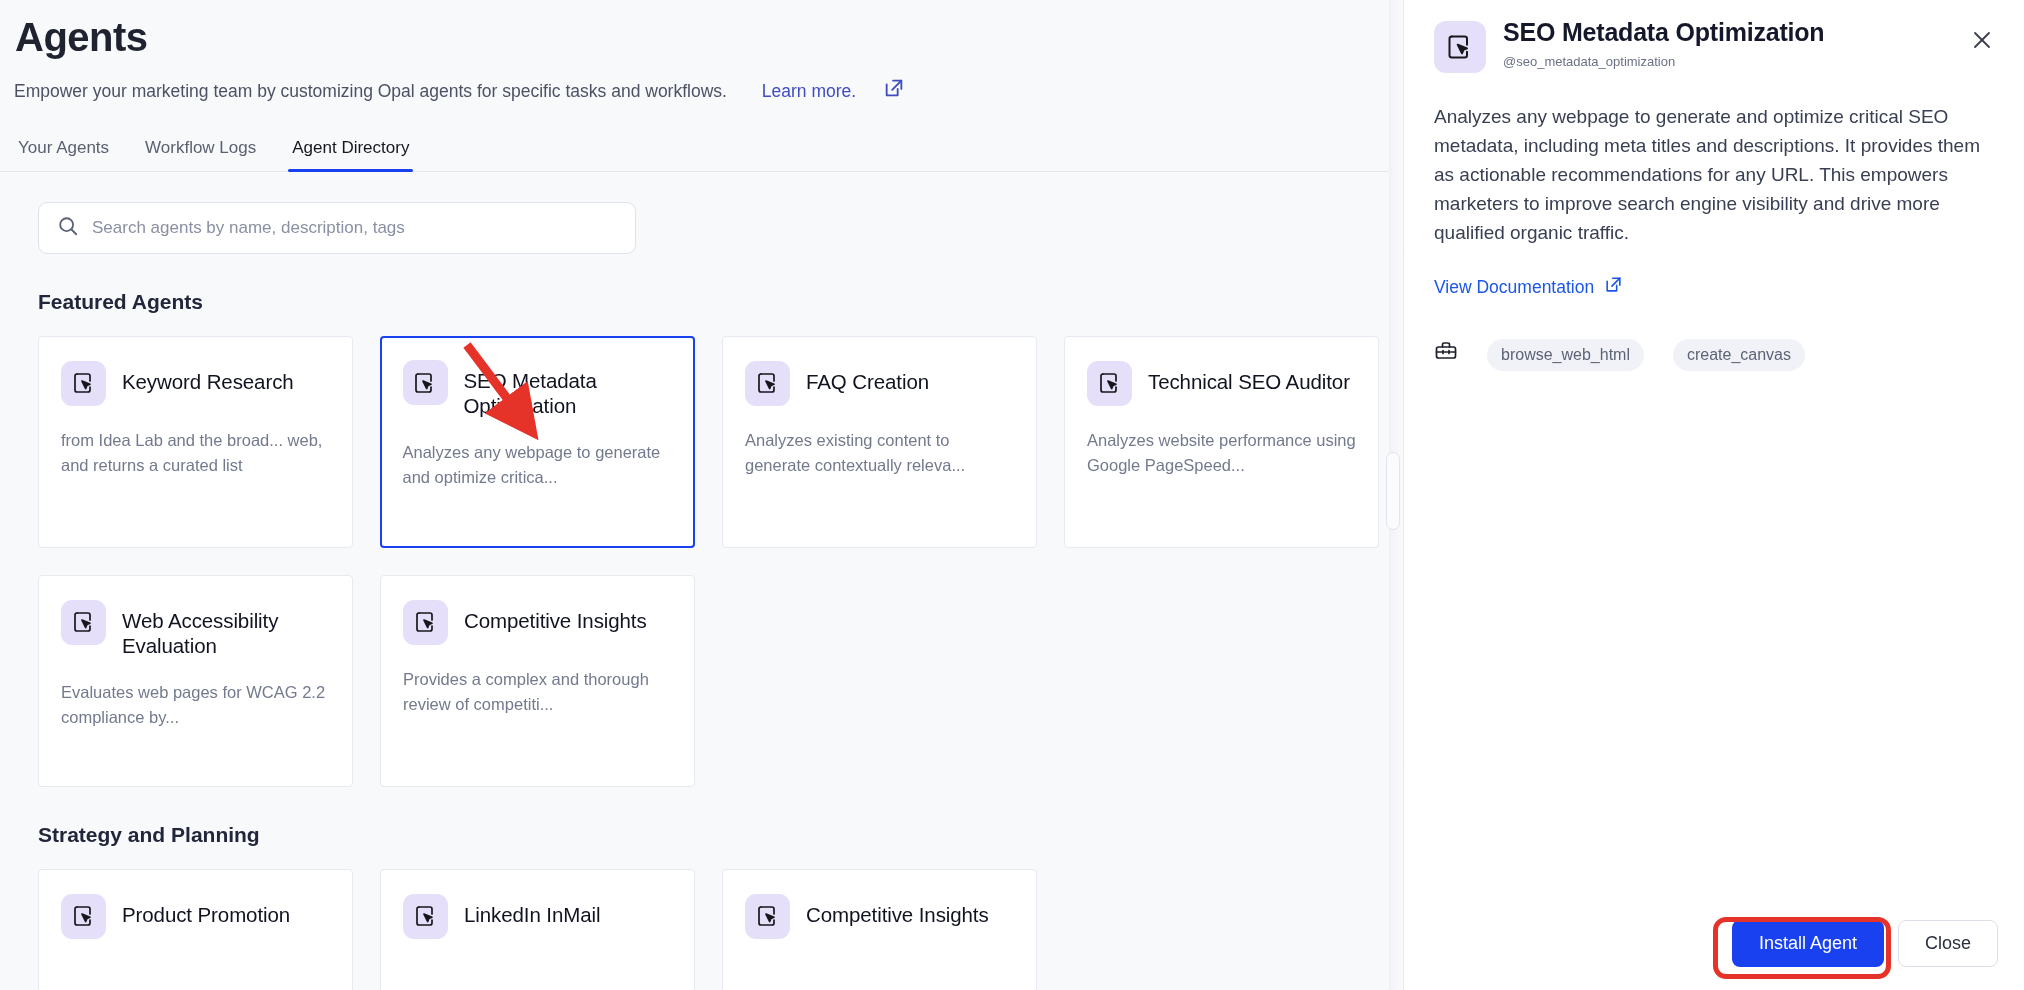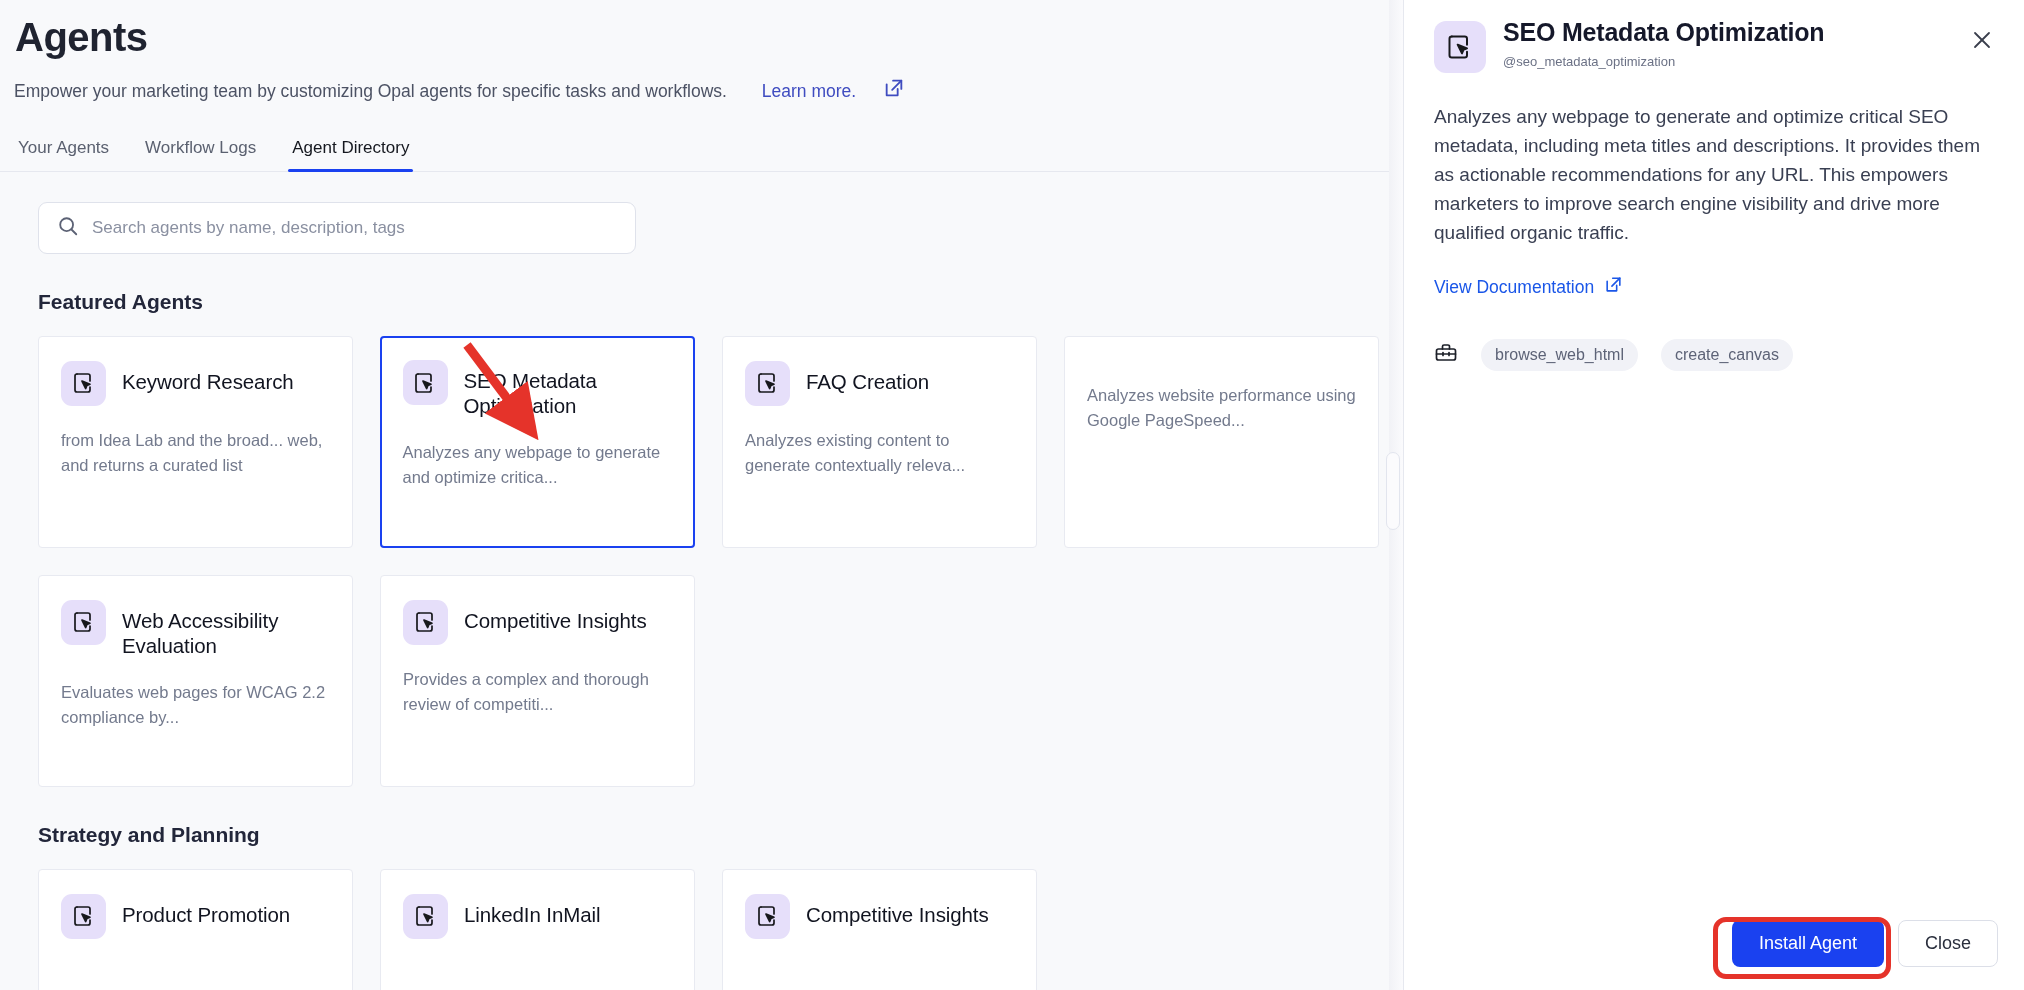--- a/index.html
+++ b/index.html
@@ -133,21 +133,21 @@
   }
   .panel-desc {
     margin-top: 30px; font-size: 19px; color: #393f52;
     line-height: 1.52; padding-right: 4px;
   }
   .doc-link {
     margin-top: 28px; display: inline-flex; align-items: center; gap: 10px;
     font-size: 17.5px; color: #1a56e8; text-decoration: none; cursor: pointer;
   }
   .tools-row {
-    margin-top: 40px; display: flex; align-items: center; gap: 23px; flex-wrap: wrap;
+    margin-top: 40px; display: flex; align-items: flex-start; gap: 29px; flex-wrap: wrap;
   }
   .tool-chip {
     background: #f1f2f7; color: #5d6377; font-size: 16px;
     padding: 7px 14px; border-radius: 16px; white-space: nowrap;
   }
   .panel-footer {
     position: absolute; right: 26px; bottom: 23px;
     display: flex; align-items: center; gap: 14px;
   }
   .btn {
@@ -245,20 +245,30 @@
                   <path d="M18 16 v3 a2 2 0 0 1 -2 2 h-11 a2 2 0 0 1 -2 -2 v-14 a2 2 0 0 1 2 -2"></path>
                 <path d="M10 10 l8 3.2 -3.1 1.2 -1.2 3.1 z" fill="#17181c"></path>
               </svg>
             </div>
             <div class="card-name">FAQ Creation</div>
           </div>
           <div class="card-desc">Analyzes existing content to generate contextually releva...</div>
         </div>
 
         <div class="card">
+          <div class="card-head">
+            <div class="agent-icon">
+              <svg width="24" height="24" viewBox="0 0 24 24" fill="none" stroke="#17181c" stroke-width="1.7" stroke-linecap="round" stroke-linejoin="round">
+                <path d="M5 3 h11 a2 2 0 0 1 2 2 v5"></path>
+                  <path d="M18 16 v3 a2 2 0 0 1 -2 2 h-11 a2 2 0 0 1 -2 -2 v-14 a2 2 0 0 1 2 -2"></path>
+                <path d="M10 10 l8 3.2 -3.1 1.2 -1.2 3.1 z" fill="#17181c"></path>
+              </svg>
+            </div>
+            <div class="card-name">Technical SEO Auditor</div>
+          </div>
           <div class="card-desc">Analyzes website performance using Google PageSpeed...</div>
         </div>
       </div>
 
       <div class="card-grid row2" style="margin-top:27px">
 
         <div class="card">
           <div class="card-head">
             <div class="agent-icon">
               <svg width="24" height="24" viewBox="0 0 24 24" fill="none" stroke="#17181c" stroke-width="1.7" stroke-linecap="round" stroke-linejoin="round">

